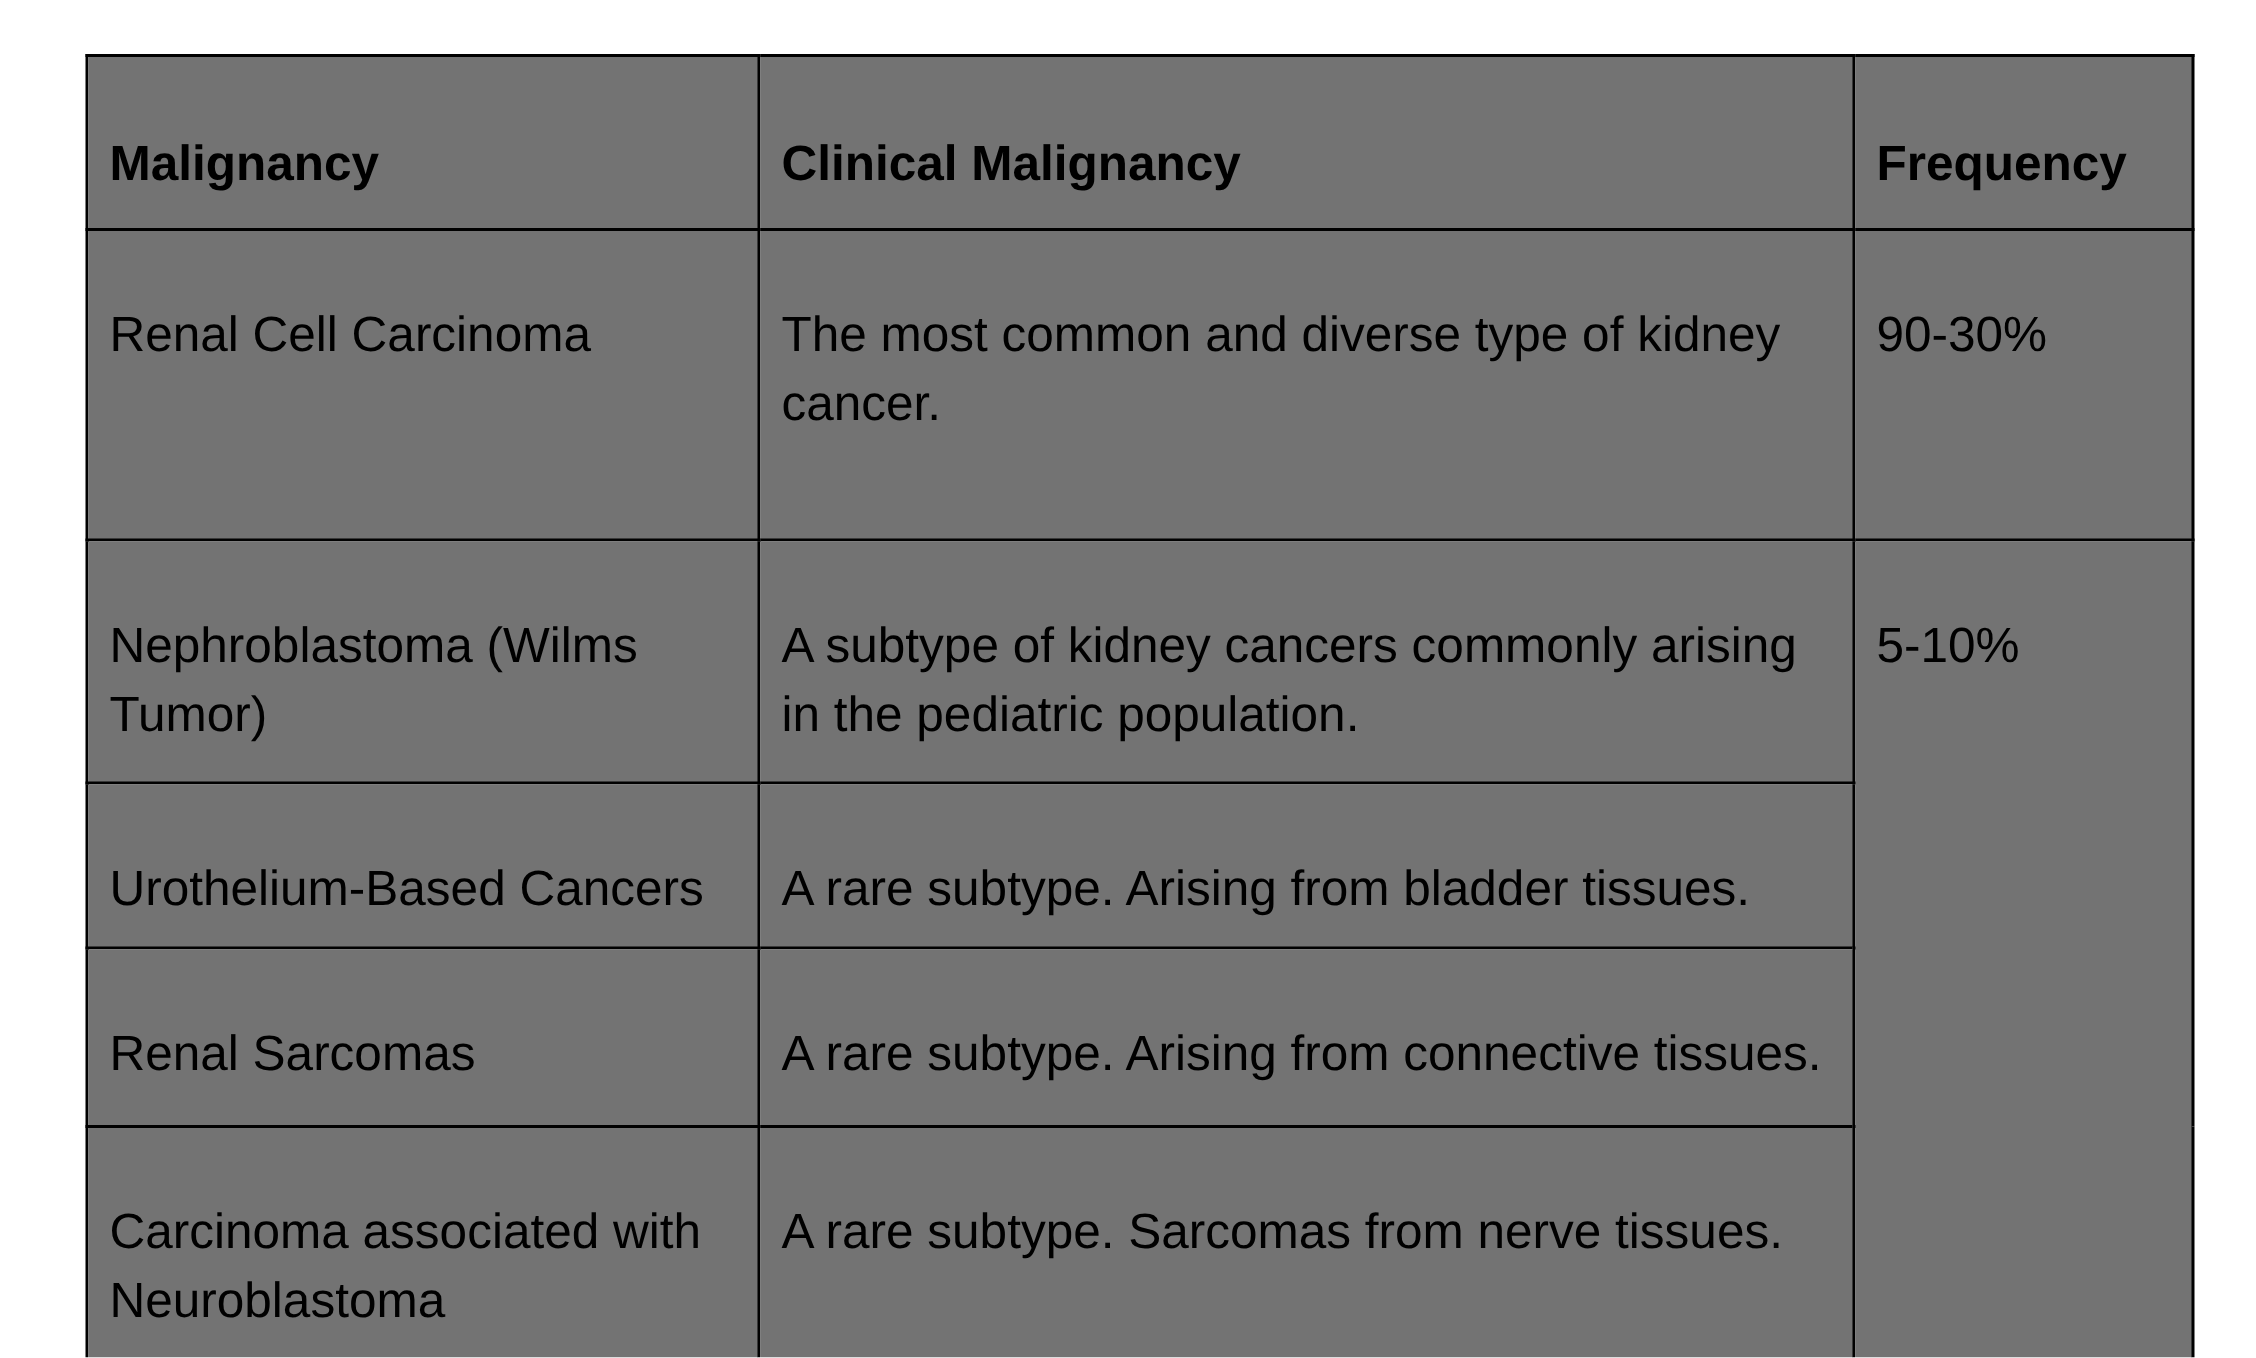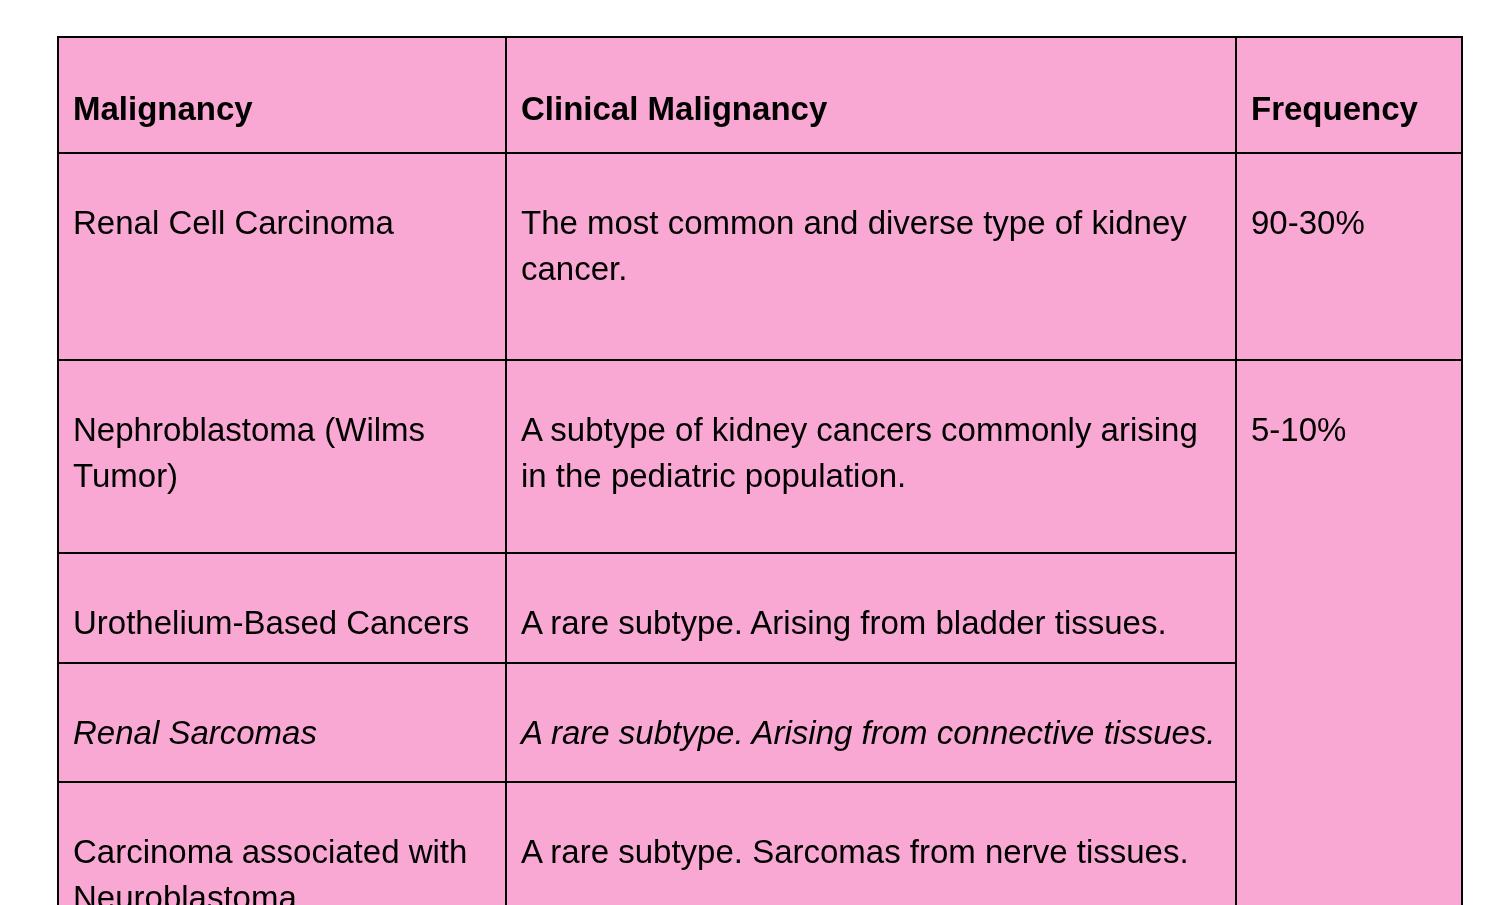--- a/index.html
+++ b/index.html
@@ -23,39 +23,39 @@
     border-collapse: collapse;
     table-layout: fixed;
   }
   table.doc-table col.c-malignancy  { width: 448px; }
   table.doc-table col.c-association { width: 730px; }
   table.doc-table col.c-frequency   { width: 226px; }
 
   table.doc-table th,
   table.doc-table td {
     border: 2px solid #000000;
-    background: #f9a8d4;
+    background: #737373;
     color: #000000;
     vertical-align: top;
     text-align: left;
     font-size: 33px;
     line-height: 46px;
     padding: 46px 14px 16px 14px;
     overflow: hidden;
     box-sizing: border-box;
   }
   table.doc-table th {
     font-weight: 700;
     padding-top: 48px;
   }
   tr.r-header { height: 116px; }
   tr.r-1 { height: 207px; }
-  tr.r-2 { height: 193px; }
+  tr.r-2 { height: 162px; }
   tr.r-3 { height: 99px; }
-  tr.r-4 { height: 119px; font-style: italic; }
+  tr.r-4 { height: 119px; }
   tr.r-5 { height: 200px; }
 
   td.freq-merged {
     padding-top: 124px;
     vertical-align: top;
   }
 </style>
 </head>
 <body>
 

